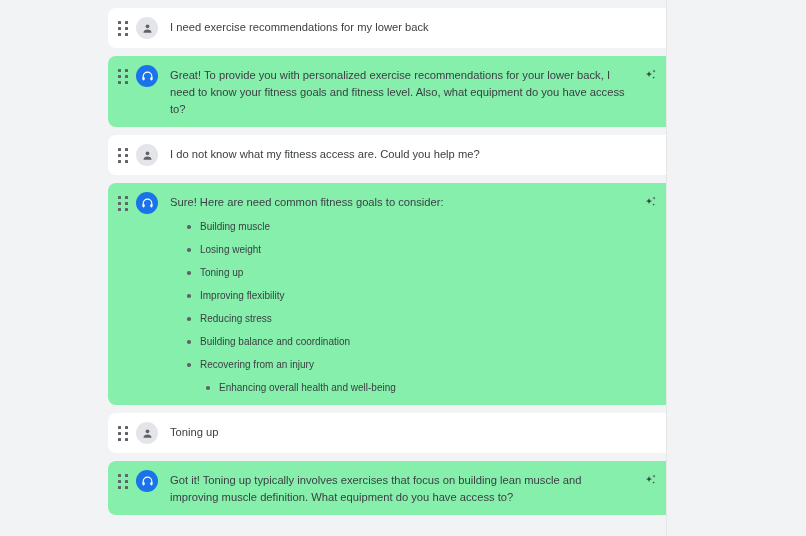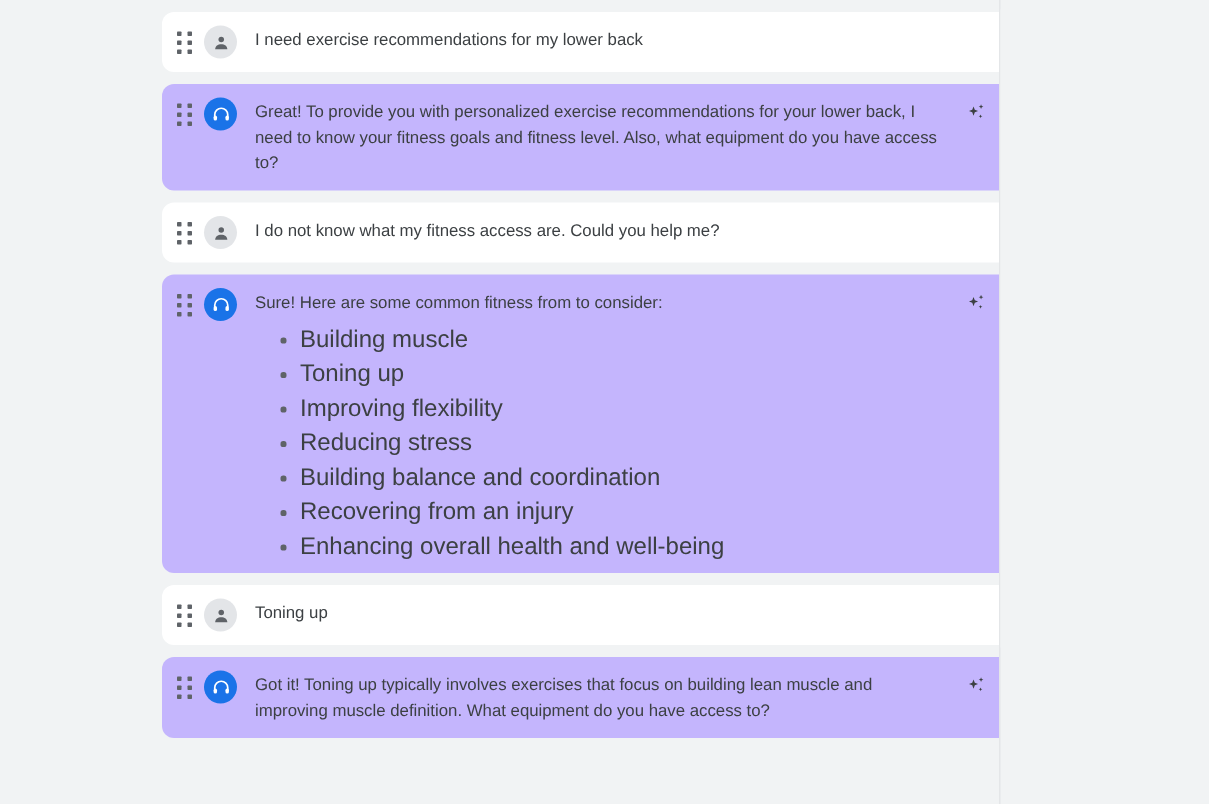--- a/index.html
+++ b/index.html
@@ -25,21 +25,21 @@
   .row {
     display: flex;
     align-items: flex-start;
     border-radius: 8px;
     margin-bottom: 8px;
     padding: 9px 10px 9px 8px;
     min-height: 33px;
     position: relative;
   }
   .row.user   { background: #ffffff; }
-  .row.agent  { background: #c4b5fd; }
+  .row.agent  { background: #86efac; }
 
   
   .drag-handle {
     flex: 0 0 auto;
     width: 14px; height: 18px;
     display: grid;
     grid-template-columns: 3px 3px;
     grid-template-rows: 3px 3px 3px;
     gap: 3px 4px;
     align-content: center;
@@ -82,25 +82,25 @@
   }
   .msg p { margin: 0; }
   .msg ul {
     margin: 9px 0 2px 0;
     padding-left: 30px;
     list-style: none;
   }
   .msg ul li {
     position: relative;
     margin-bottom: 10px;
-    font-size: 16px;
+    font-size: 10px;
     line-height: 13px;
     color: #3c4043;
   }
-  .msg ul li:last-child { margin-bottom: 2px; }
+  .msg ul li:last-child { margin-bottom: 2px; margin-left: 19px; }
   .msg ul li::before {
     content: "";
     position: absolute;
     left: -13px; top: 5px;
     width: 3.5px; height: 3.5px;
     background: #5f6368;
     border-radius: 50%;
   }
 
   
@@ -266,23 +266,24 @@
         <div class="avatar agent">
           <span>
             <svg width="13" height="13" viewBox="0 0 24 24" fill="none" stroke="#ffffff" stroke-width="2.1" stroke-linecap="round">
               <path d="M4 14v-2a8 8 0 0 1 16 0v2"></path>
               <rect x="2.6" y="13" width="4.2" height="6.2" rx="2.1" fill="#ffffff" stroke="none"></rect>
               <rect x="17.2" y="13" width="4.2" height="6.2" rx="2.1" fill="#ffffff" stroke="none"></rect>
             </svg>
           </span>
         </div>
         <div class="msg">
-          <p>Sure! Here are some common fitness from to consider:</p>
+          <p>Sure! Here are need common fitness goals to consider:</p>
           <ul>
             <li>Building muscle</li>
+            <li>Losing weight</li>
             <li>Toning up</li>
             <li>Improving flexibility</li>
             <li>Reducing stress</li>
             <li>Building balance and coordination</li>
             <li>Recovering from an injury</li>
             <li>Enhancing overall health and well-being</li>
           </ul>
         </div>
         <div class="actions">
           <button class="icon-btn">

